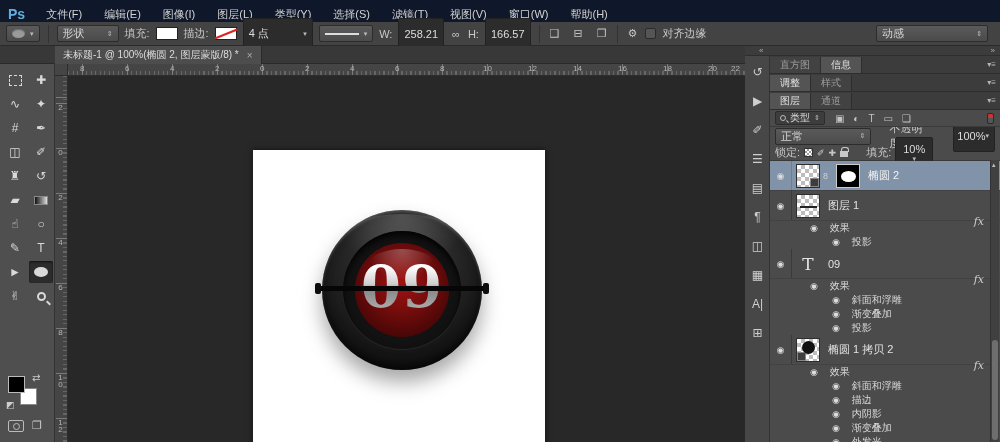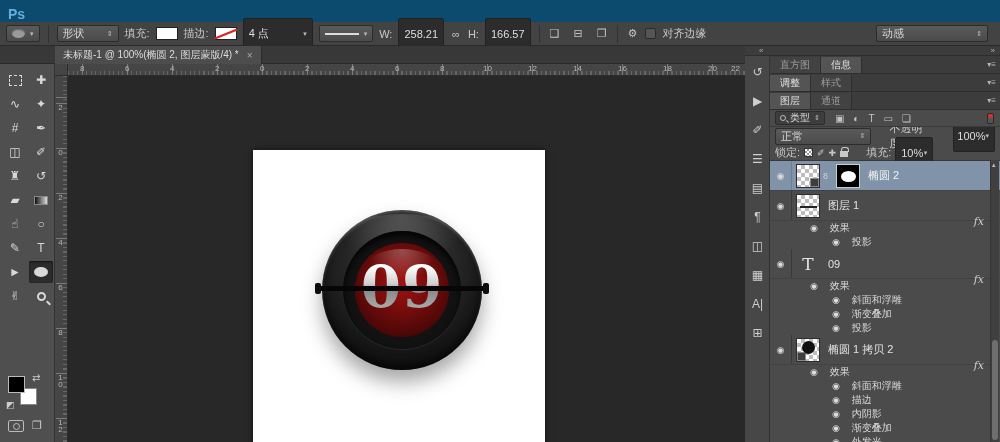--- a/index.html
+++ b/index.html
@@ -4,21 +4,21 @@
 <style>
   * { margin:0; padding:0; box-sizing:border-box; }
   html,body { background:#222; }
   #app {
     position:relative; width:1000px; height:442px; overflow:hidden;
     font-family:"Liberation Sans","DejaVu Sans",sans-serif;
     font-size:11px; color:#d6d6d6; background:#3c3c3c; user-select:none;
   }
   .abs { position:absolute; }
   
-  #menubar { left:0; top:0; width:1000px; height:28px; background:#0c4a6e; border-bottom:1px solid #2a2a2a; display:flex; align-items:center; }
+  #menubar { left:0; top:0; width:1000px; height:28px; background:#0f172a; border-bottom:1px solid #2a2a2a; display:flex; align-items:center; }
   #ps-logo { font-weight:bold; font-size:14px; color:#63aee0; padding:0 10px 0 8px; }
   .menu-item { padding:0 11px; font-size:11px; color:#d2d2d2; height:22px; line-height:22px; cursor:default; }
   
   #optionsbar { left:0; top:22px; width:1000px; height:24px; background:#434343; border-bottom:1px solid #2a2a2a; display:flex; align-items:center; gap:6px; padding-left:6px; }
   .opt-sep { width:1px; height:18px; background:#323232; margin:0 2px; }
   .opt-label { color:#c9c9c9; }
   .dd-box { background:linear-gradient(#5a5a5a,#4b4b4b); border:1px solid #2c2c2c; border-radius:2px; height:17px; display:flex; align-items:center; gap:5px; padding:0 5px; }
   .val-box { background:#2c2c2c; border:1px solid #222; border-radius:2px; height:32px; min-width:44px; display:flex; align-items:center; padding:0 5px; color:#ddd; }
   .tiny-arrow { font-size:7px; color:#bbb; }
   .swatch { width:22px; height:13px; border:1px solid #222; background:#fff; position:relative; }
@@ -135,20 +135,32 @@
   #lp-scroll .thumb-bar { position:absolute; left:1px; width:6px; top:180px; height:100px; background:#6e6e6e; border-radius:3px; }
   #lp-scroll .up { position:absolute; left:1px; top:1px; font-size:7px; color:#bbb; }
 </style>
 </head>
 <body>
 
 <div id="app">
 
   <div id="menubar" class="abs">
     <span id="ps-logo">Ps</span>
+    <span id="menu-items" style="display:flex;">
+        <span class="menu-item">文件(F)</span>
+        <span class="menu-item">编辑(E)</span>
+        <span class="menu-item">图像(I)</span>
+        <span class="menu-item">图层(L)</span>
+        <span class="menu-item">类型(Y)</span>
+        <span class="menu-item">选择(S)</span>
+        <span class="menu-item">滤镜(T)</span>
+        <span class="menu-item">视图(V)</span>
+        <span class="menu-item">窗口(W)</span>
+        <span class="menu-item">帮助(H)</span>
+      </span>
   </div>
 
   <div id="optionsbar" class="abs">
     <span class="dd-box">
         <span class="mini-ellipse"></span>
         <span class="tiny-arrow">▾</span>
       </span>
     <span class="opt-sep"></span>
     <span class="dd-box" style="width:62px;justify-content:space-between;">
         <span>形状</span>
@@ -186,21 +198,21 @@
     <span class="checkbox"></span>
     <span class="opt-label">对齐边缘</span>
     <span id="workspace-dd" class="dd-box" style="justify-content:space-between;">
         <span>动感</span>
         <span class="tiny-arrow">⇕</span>
       </span>
   </div>
 
   <div id="tabbar" class="abs">
     <div id="doc-tab">
-      <span>未标题-1 @ 100%(椭圆 2, 图层蒙版/4) *</span>
+      <span>未标题-1 @ 100%(椭圆 2, 图层蒙版/8) *</span>
       <span class="close">×</span>
     </div>
   </div>
 
   <div id="toolbar" class="abs">
     <div id="tool-grid">
         <div class="tool-cell" style="left: 3px; top: 5px;">
           <span class="glyph-marquee"></span>
         </div>
         <div class="tool-cell" style="left: 29px; top: 5px;">
@@ -377,21 +389,21 @@
         </span>
     </div>
 
     <div id="lock-row">
       <span class="opt-label">锁定:</span>
       <span class="checker-mini"></span>
       <span class="lock-mini">✐</span>
       <span class="lock-mini">✚</span>
       <span class="padlock"></span>
       <span class="opt-label" style="margin-left:14px;">填充:</span>
-      <span class="val-box" style="min-width:38px;justify-content:space-between;">
+      <span class="val-box" style="min-width:38px;justify-content:center;flex-direction:column;">
           <span>10%</span>
           <span class="tiny-arrow">▾</span>
         </span>
     </div>
 
     <div id="layer-list">
         <div class="lrow layer sel">
           <span class="eye-cell">
             <span class="eye">◉</span>
           </span>

